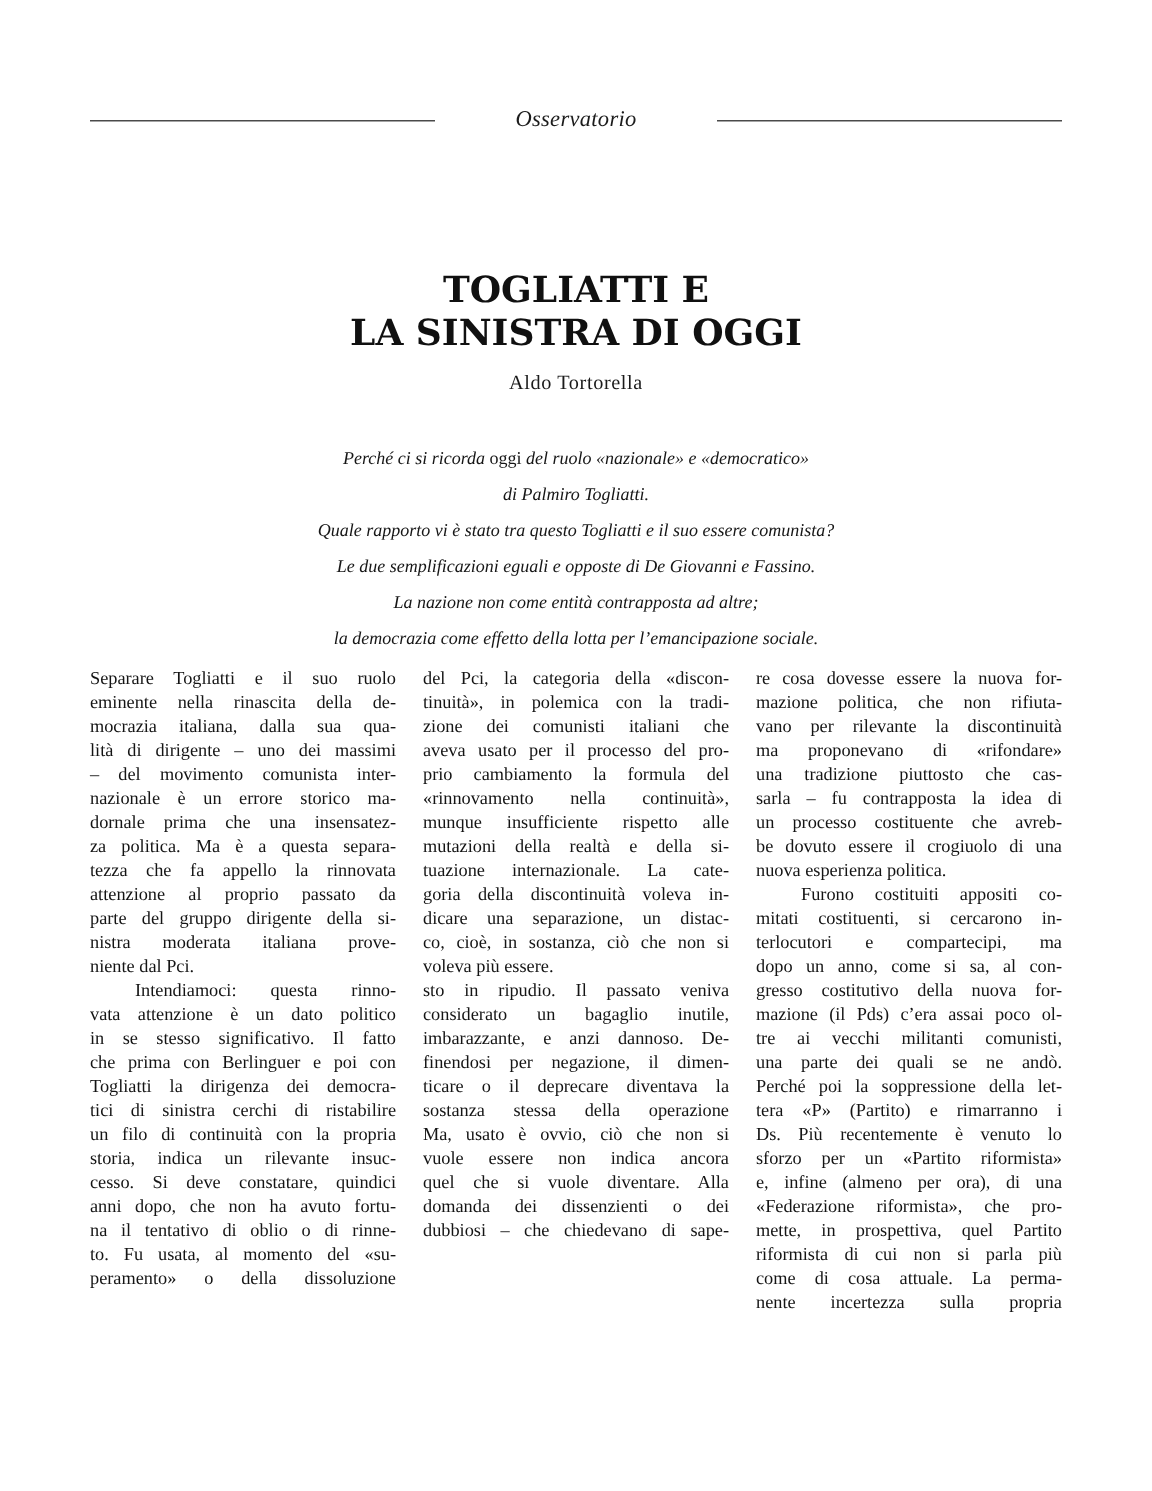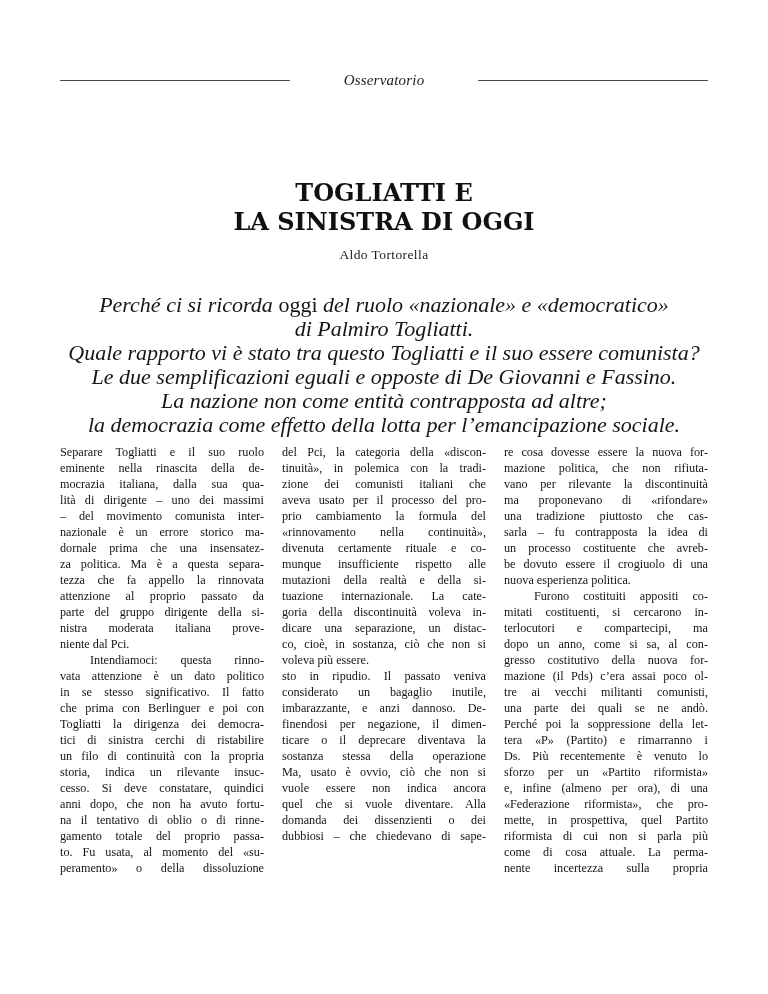--- a/index.html
+++ b/index.html
@@ -18,21 +18,21 @@
 
   .title {
     margin-top: 89px; text-align: center;
     font-family: "DejaVu Serif", serif; font-weight: bold;
     font-size: 24px; line-height: 29px; color: #101010;
   }
   .title span { display: block; }
 
   .author { margin-top: 11px; text-align: center; font-size: 13.5px; letter-spacing: 0.4px; color: #1b1b1b; }
 
-  .lede { margin-top: 30px; text-align: center; font-style: italic; font-size: 22px; line-height: 24px; color: #161616; }
+  .lede { margin-top: 30px; text-align: center; font-style: italic; font-size: 12px; line-height: 24px; color: #161616; }
   .lede .line { display: block; }
   .lede .roman { font-style: normal; }
 
   .cols { margin-top: 7px; display: flex; gap: 18px; }
   .col { width: 204px; font-size: 12.2px; line-height: 16px; color: #141414; }
   .bline { text-align: justify; text-align-last: justify; }
   .bline.pend { text-align-last: left; }
   .bline.pindent { padding-left: 30px; }
 </style>
 </head>
@@ -82,32 +82,30 @@
           <div class="bline">vata attenzione è un dato politico</div>
           <div class="bline">in se stesso significativo. Il fatto</div>
           <div class="bline">che prima con Berlinguer e poi con</div>
           <div class="bline">Togliatti la dirigenza dei democra-</div>
           <div class="bline">tici di sinistra cerchi di ristabilire</div>
           <div class="bline">un filo di continuità con la propria</div>
           <div class="bline">storia, indica un rilevante insuc-</div>
           <div class="bline">cesso. Si deve constatare, quindici</div>
           <div class="bline">anni dopo, che non ha avuto fortu-</div>
           <div class="bline">na il tentativo di oblio o di rinne-</div>
-          <div class="bline">gamento totale del proprio passa-</div>
           <div class="bline">to. Fu usata, al momento del «su-</div>
           <div class="bline">peramento» o della dissoluzione</div>
         </div>
       <div class="col">
           <div class="bline">del Pci, la categoria della «discon-</div>
           <div class="bline">tinuità», in polemica con la tradi-</div>
           <div class="bline">zione dei comunisti italiani che</div>
           <div class="bline">aveva usato per il processo del pro-</div>
           <div class="bline">prio cambiamento la formula del</div>
           <div class="bline">«rinnovamento nella continuità»,</div>
-          <div class="bline">divenuta certamente rituale e co-</div>
           <div class="bline">munque insufficiente rispetto alle</div>
           <div class="bline">mutazioni della realtà e della si-</div>
           <div class="bline">tuazione internazionale. La cate-</div>
           <div class="bline">goria della discontinuità voleva in-</div>
           <div class="bline">dicare una separazione, un distac-</div>
           <div class="bline">co, cioè, in sostanza, ciò che non si</div>
           <div class="bline pend">voleva più essere.</div>
           <div class="bline">sto in ripudio. Il passato veniva</div>
           <div class="bline">considerato un bagaglio inutile,</div>
           <div class="bline">imbarazzante, e anzi dannoso. De-</div>

